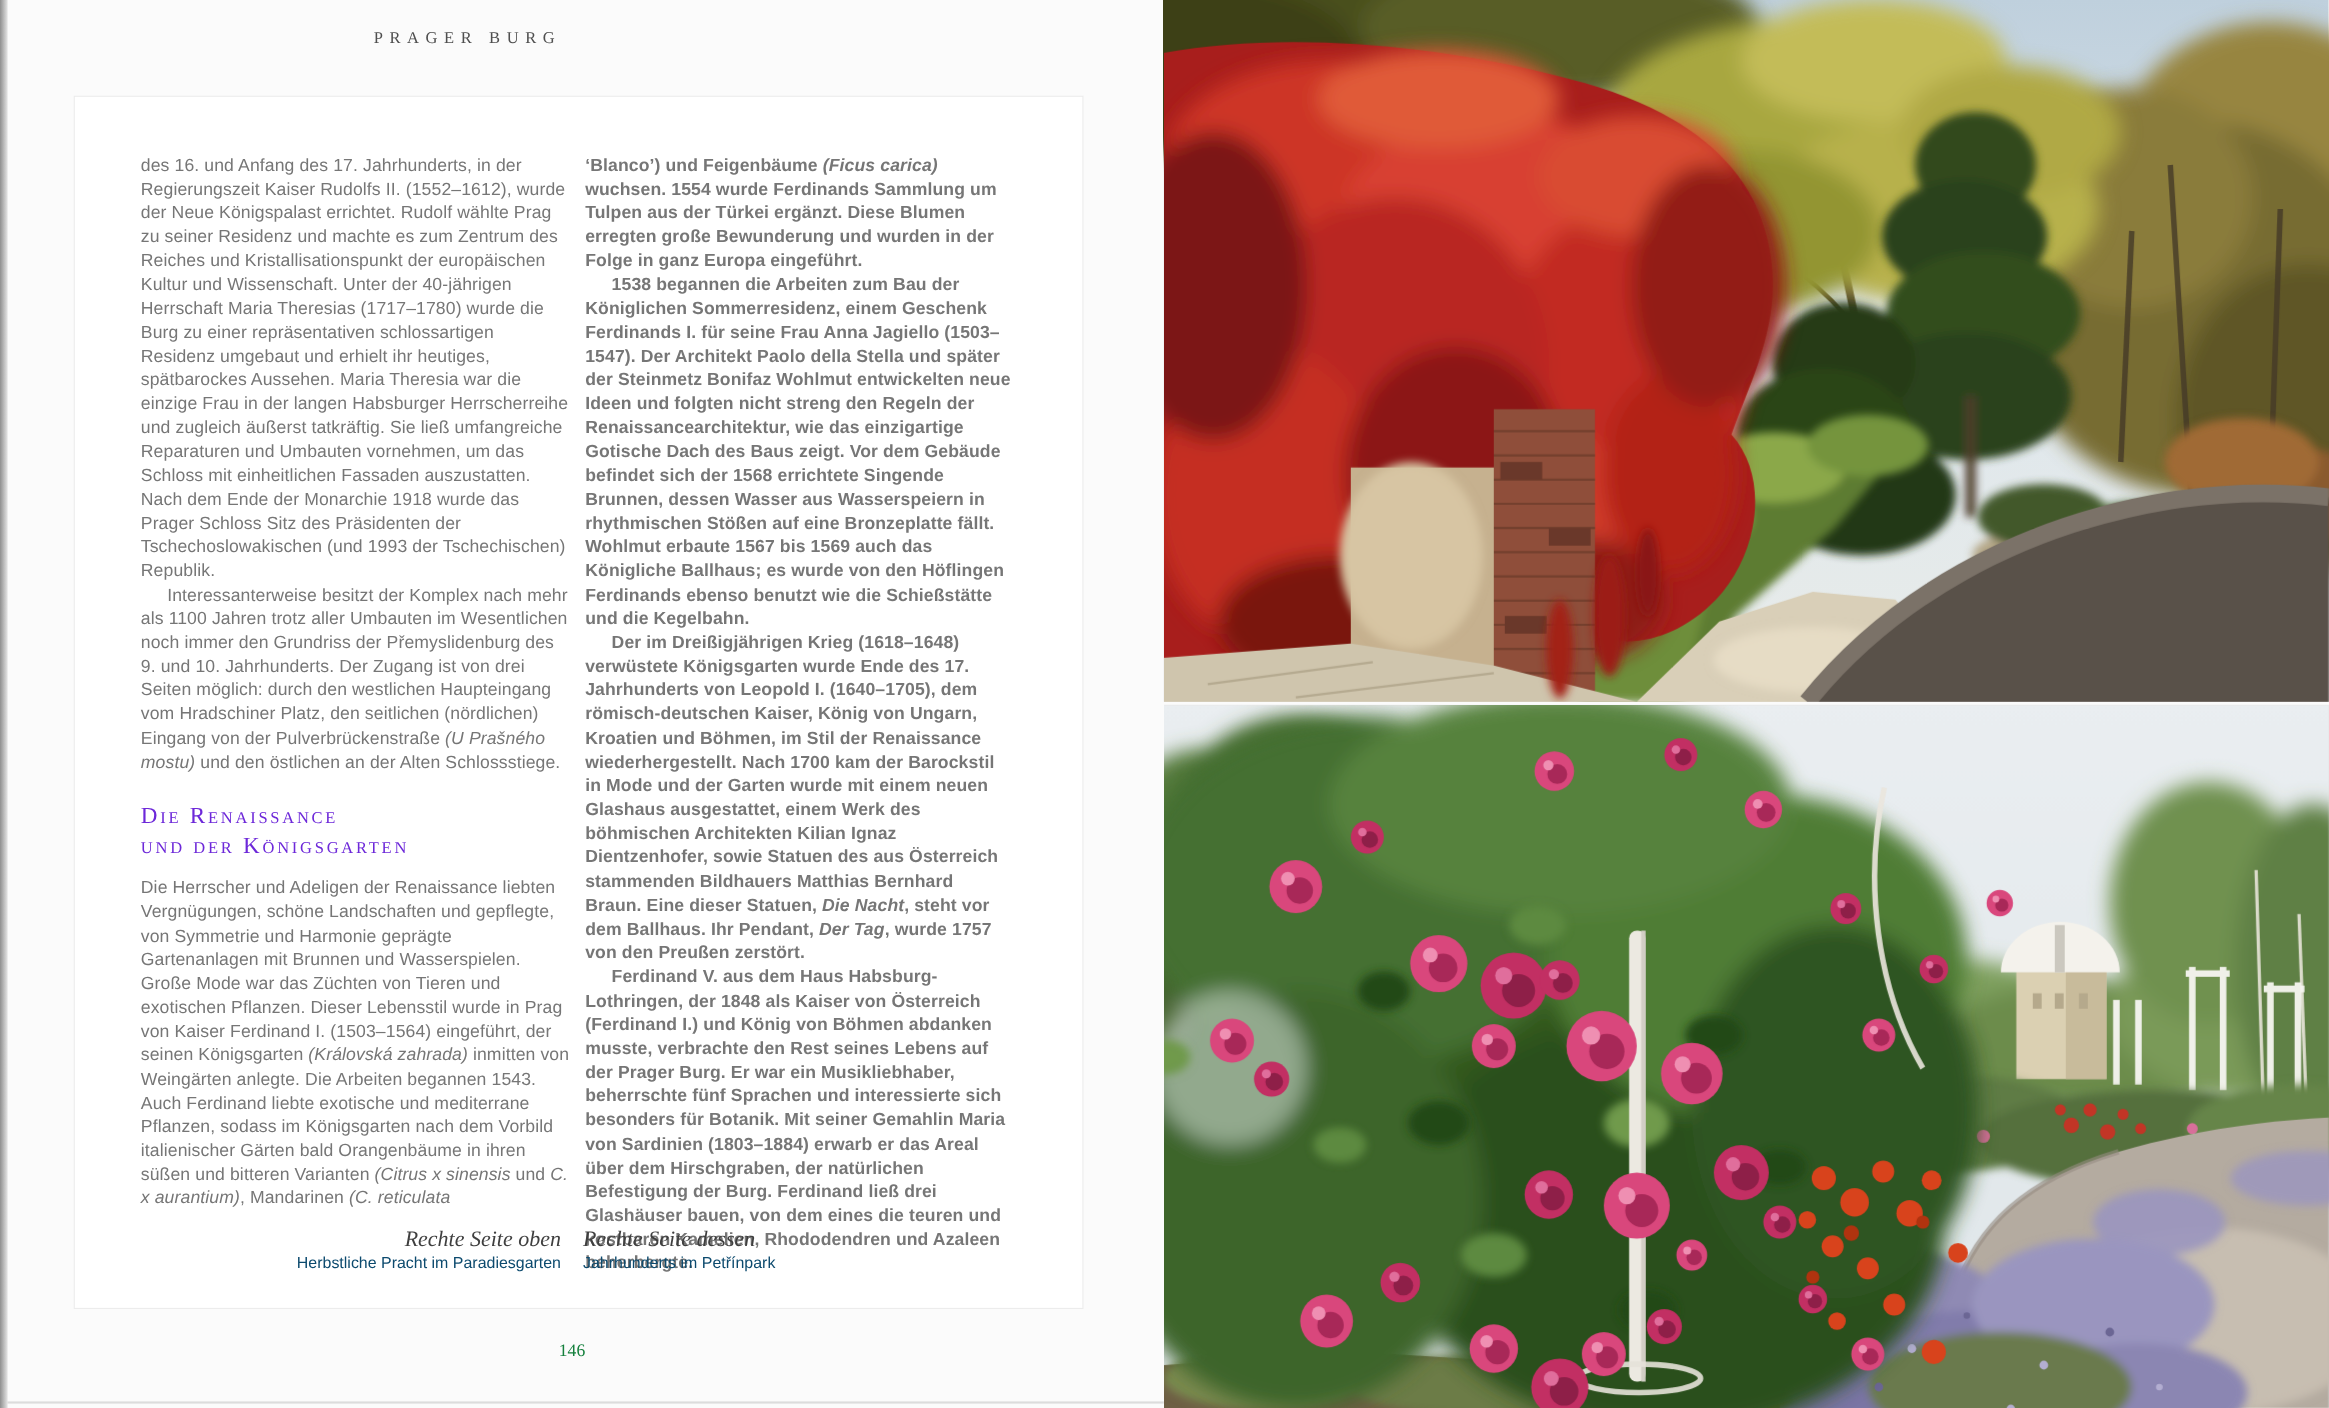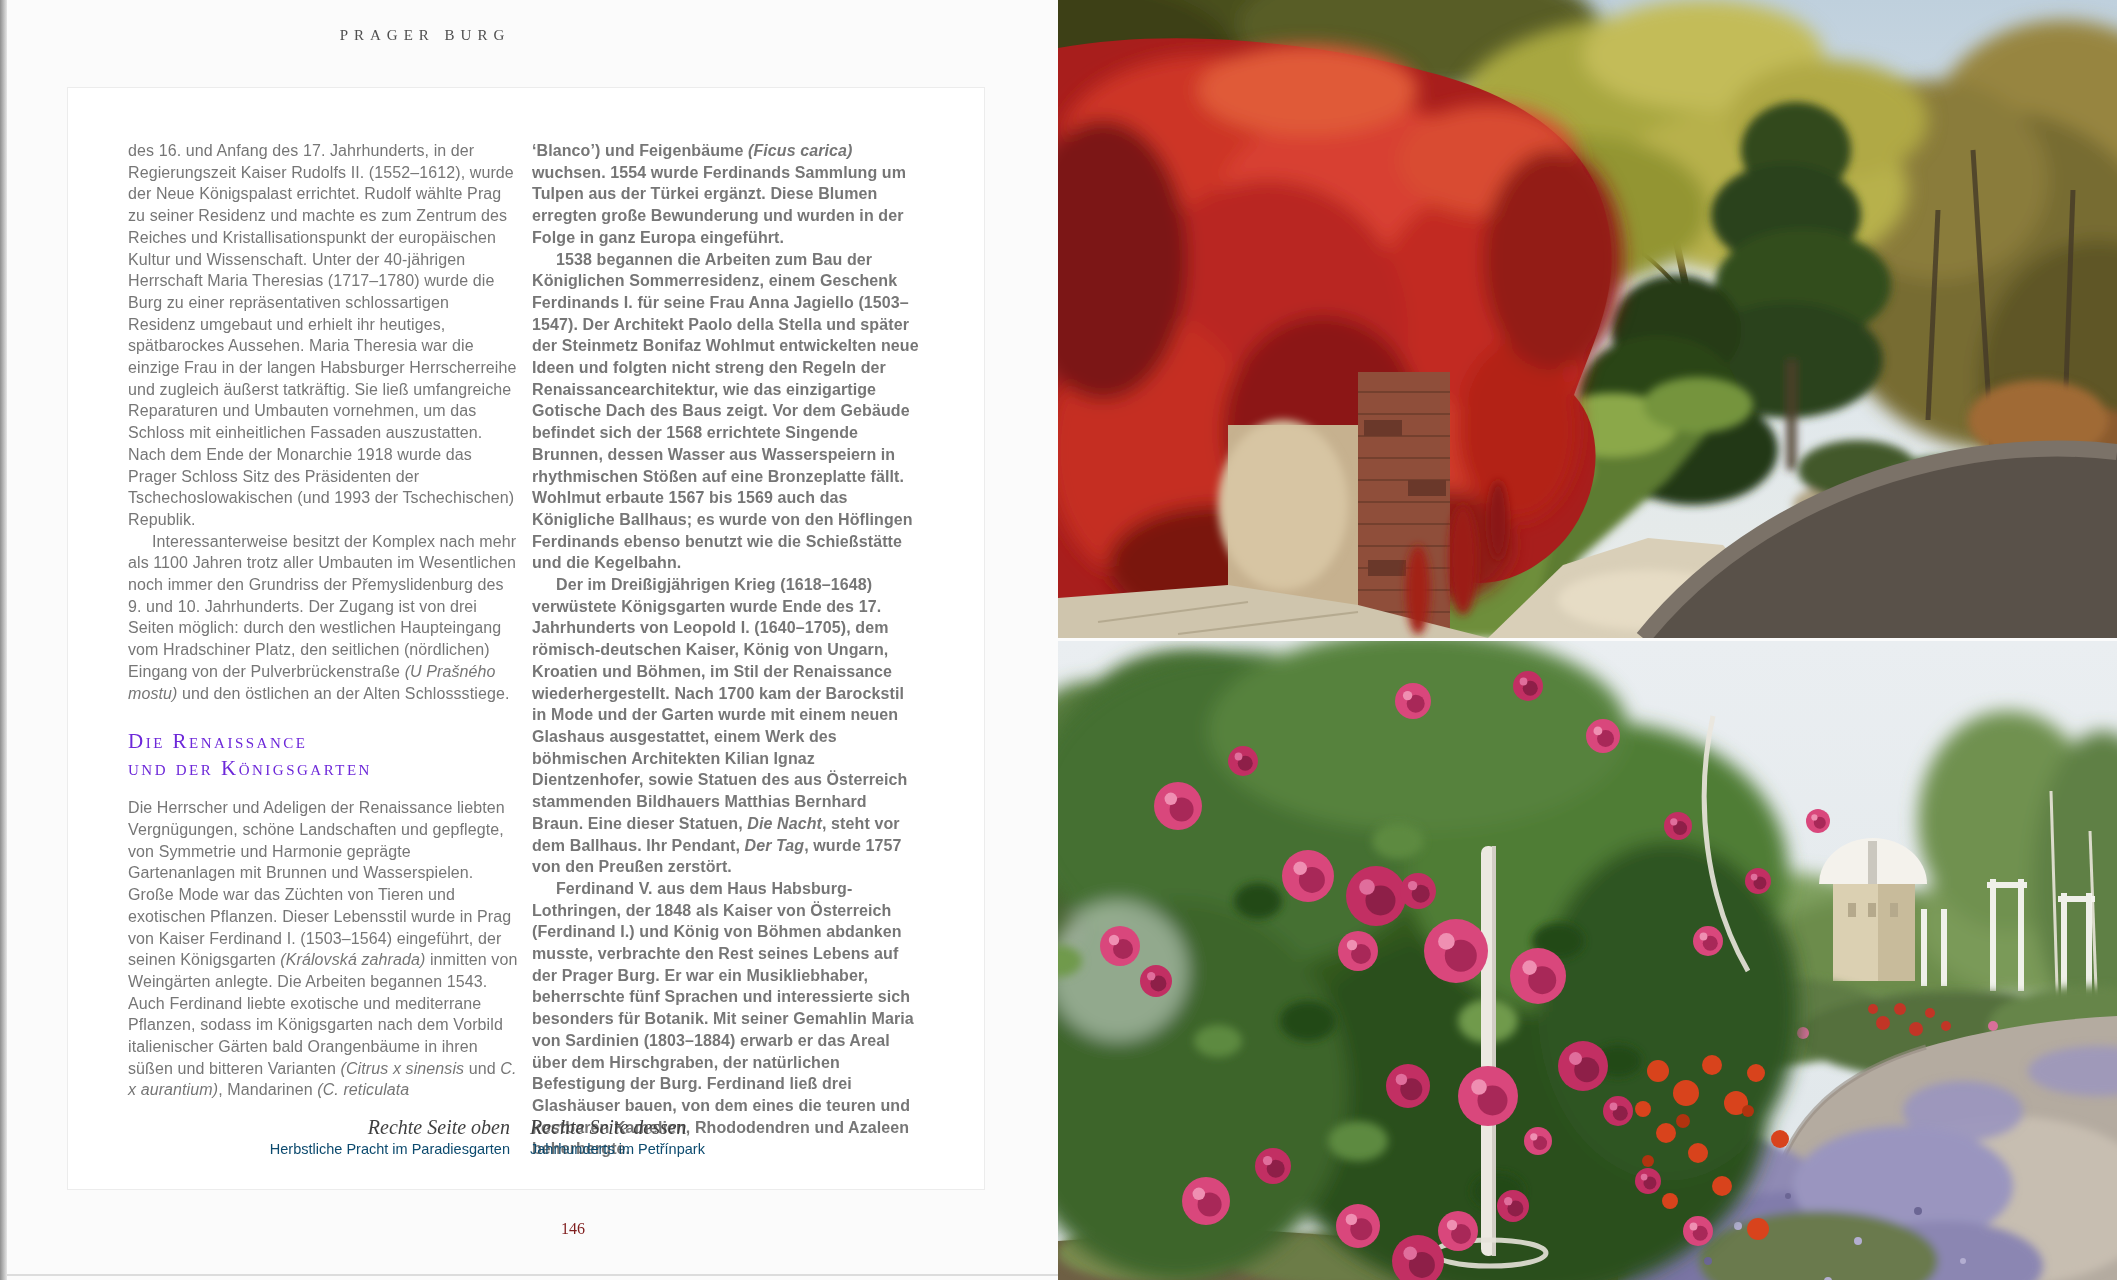--- a/index.html
+++ b/index.html
@@ -32,22 +32,22 @@
     font-variant:small-caps;font-size:21px;line-height:27px;
     letter-spacing:2.5px;color:#6d28d9;margin:24px 0 15px 0;}
   .heading span{display:block;}
   
   .caption{top:1116px;}
   .cap1{left:118px;width:392px;text-align:right;}
   .cap2{left:530px;width:392px;text-align:left;}
   .cap-label{font-family:"Liberation Serif",serif;font-style:italic;
     font-size:20px;line-height:22px;color:#3f3f3f;}
   .cap-text{font-size:14.5px;line-height:22px;color:#0c4a6e;}
-  .folio{left:455px;top:1220px;width:130px;text-align:right;
-    font-family:"Liberation Serif",serif;font-size:16px;color:#7f1d1d;}
+  .folio{left:455px;top:1220px;width:130px;text-align:center;
+    font-family:"Liberation Serif",serif;font-size:16px;color:#15803d;}
   
   .photo{overflow:hidden;background:#ddd;}
   .photo svg{display:block;width:100%;height:100%;}
   .photo-top{left:1058px;top:0;width:1059px;height:638px;}
   .photo-bottom{left:1058px;top:641px;width:1059px;height:639px;}
 </style>
 </head>
 <body>
 
 <div>

